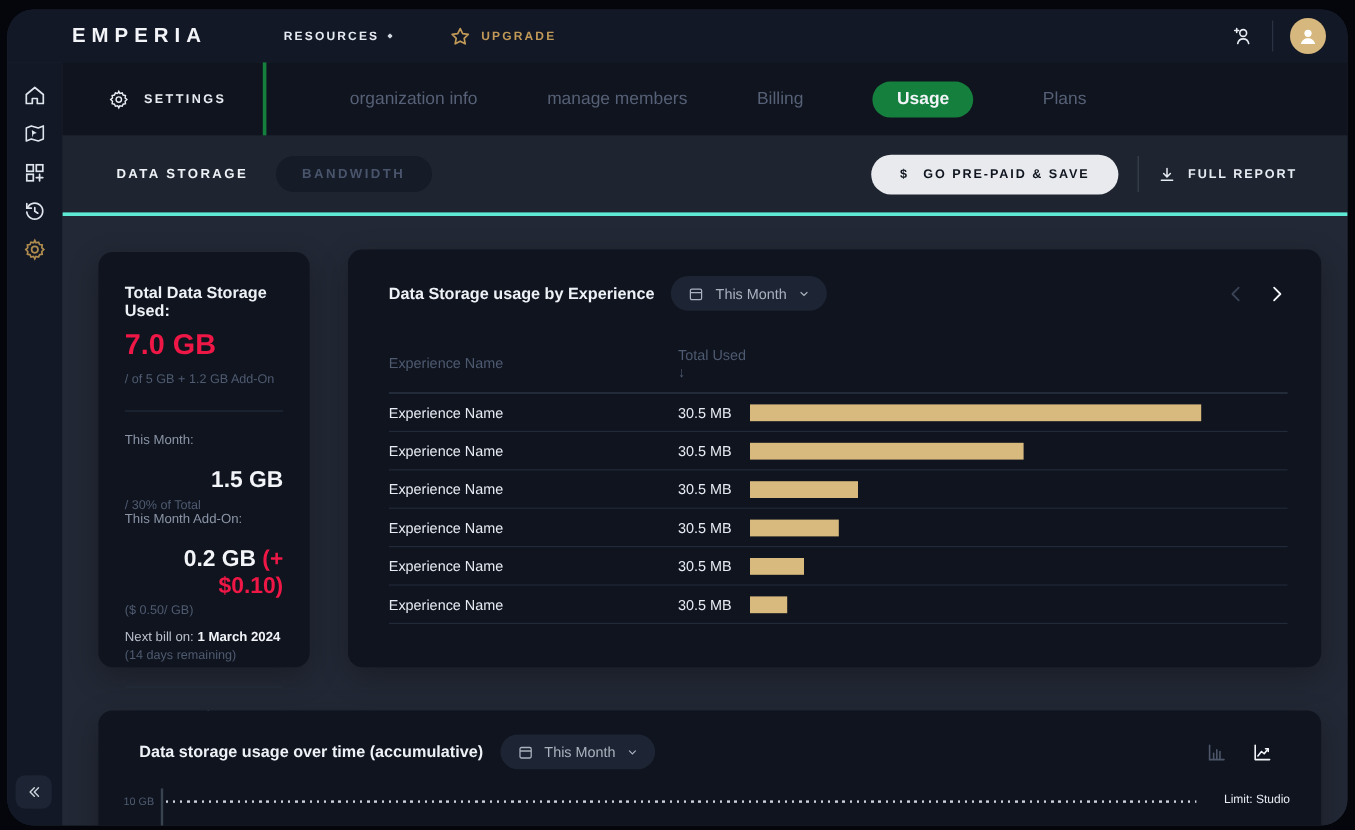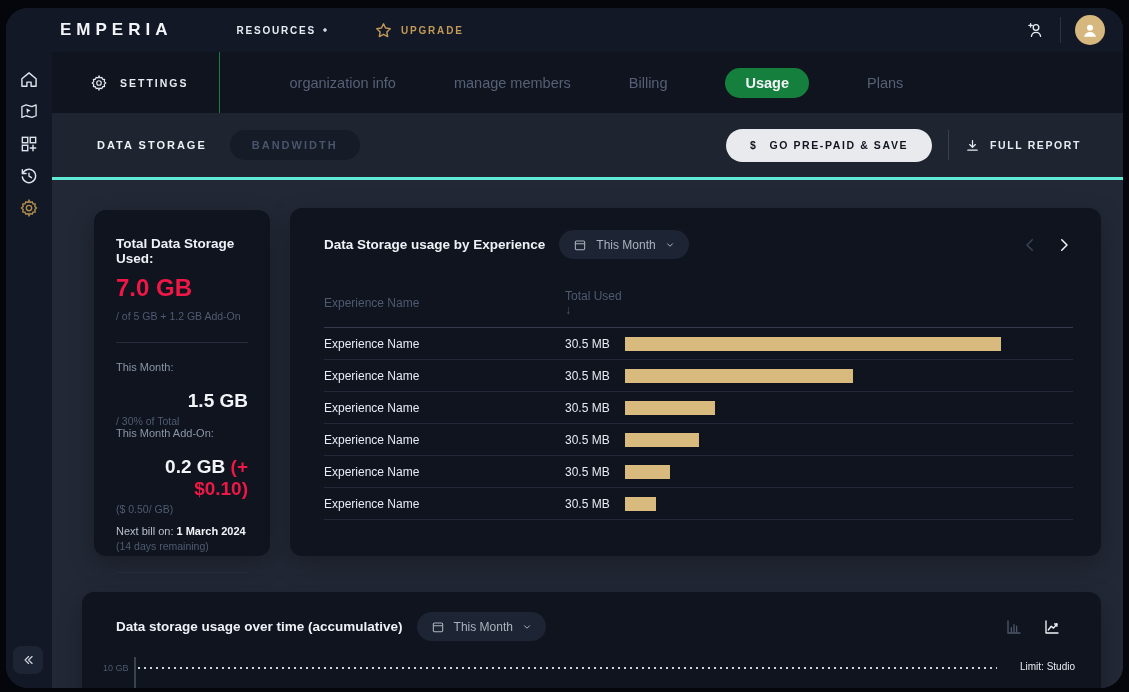--- a/index.html
+++ b/index.html
@@ -30,21 +30,21 @@
     color:#dfe4ec; cursor:pointer; }
   .side-icon.gold { color:#b08d4e; }
   .collapse-btn { position:absolute; bottom:14px; left:7px; width:30px; height:28px; border-radius:8px;
     background:#1d2534; color:#cfd5de; display:flex; align-items:center; justify-content:center; cursor:pointer; }
 
   .main { flex:1; display:flex; flex-direction:column; min-width:0; }
 
   
   .tabs-row { height:61px; background:#0f141e; display:flex; align-items:center; flex:0 0 auto; }
   .settings-block { display:flex; align-items:center; gap:12px; padding:0 30px 0 38px; height:100%;
-    border-right:1px solid #15803d; color:#e7ebf2; }
+    border-right:3px solid #15803d; color:#e7ebf2; }
   .settings-block span { font-size:10.5px; font-weight:700; letter-spacing:2px; }
   .tabs { display:flex; align-items:center; gap:58px; margin-left:70px; }
   .tab { color:#566076; font-size:14.5px; cursor:pointer; white-space:nowrap; }
   .tab.active { color:#f2f4f8; font-weight:600; background:#15803d; padding:7px 20px; border-radius:17px; }
 
   
   .subnav { height:67px; background:#1e2530; border-bottom:3px solid #5eead4; display:flex;
     align-items:center; flex:0 0 auto; padding:0 26px 0 45px; }
   .ds-label { color:#eef1f6; font-size:11px; font-weight:700; letter-spacing:2px; cursor:pointer; }
   .bw-pill { margin-left:23px; background:#151b27; color:#49556c; font-size:11px; font-weight:700;
@@ -54,21 +54,21 @@
     border:none; border-radius:17px; height:33px; padding:0 24px; display:flex; align-items:center; gap:12px; cursor:pointer; }
   .sn-divider { width:1px; height:30px; background:#39414f; }
   .report-btn { display:flex; align-items:center; gap:10px; color:#e7ebf2; font-size:10.5px; font-weight:700;
     letter-spacing:1.6px; cursor:pointer; padding-right:16px; }
 
   
   .content { flex:1; position:relative; background:#222835; min-height:0; }
   .card { position:absolute; background:#0f141f; border-radius:12px; box-shadow:0 8px 24px rgba(0,0,0,.25); }
 
   
-  .summary-card { left:42px; top:30px; width:176px; height:346px; padding:26px 22px; }
+  .summary-card { left:30px; top:30px; width:176px; height:346px; padding:26px 22px; }
   .sc-title { color:#eef1f6; font-size:13.5px; font-weight:700; }
   .sc-total { color:#ee1746; font-size:24px; font-weight:700; margin-top:8px; }
   .sc-sub { color:#4f5b70; font-size:10.5px; margin-top:8px; }
   .sc-div { border-top:1px solid #242b3a; margin:20px 0 18px; }
   .sc-label { color:#8b95a6; font-size:11px; }
   .sc-big { color:#f2f4f8; font-size:19px; font-weight:700; margin-top:17px;text-align:right; }
   .sc-big .red { color:#ee1746; }
   .sc-muted { color:#4f5b70; font-size:10.5px; margin-top:3px; }
   .sc-bill { margin-top:10px; font-size:11px; color:#b9c0cc; }
   .sc-bill b { color:#f2f4f8; font-weight:700; }

